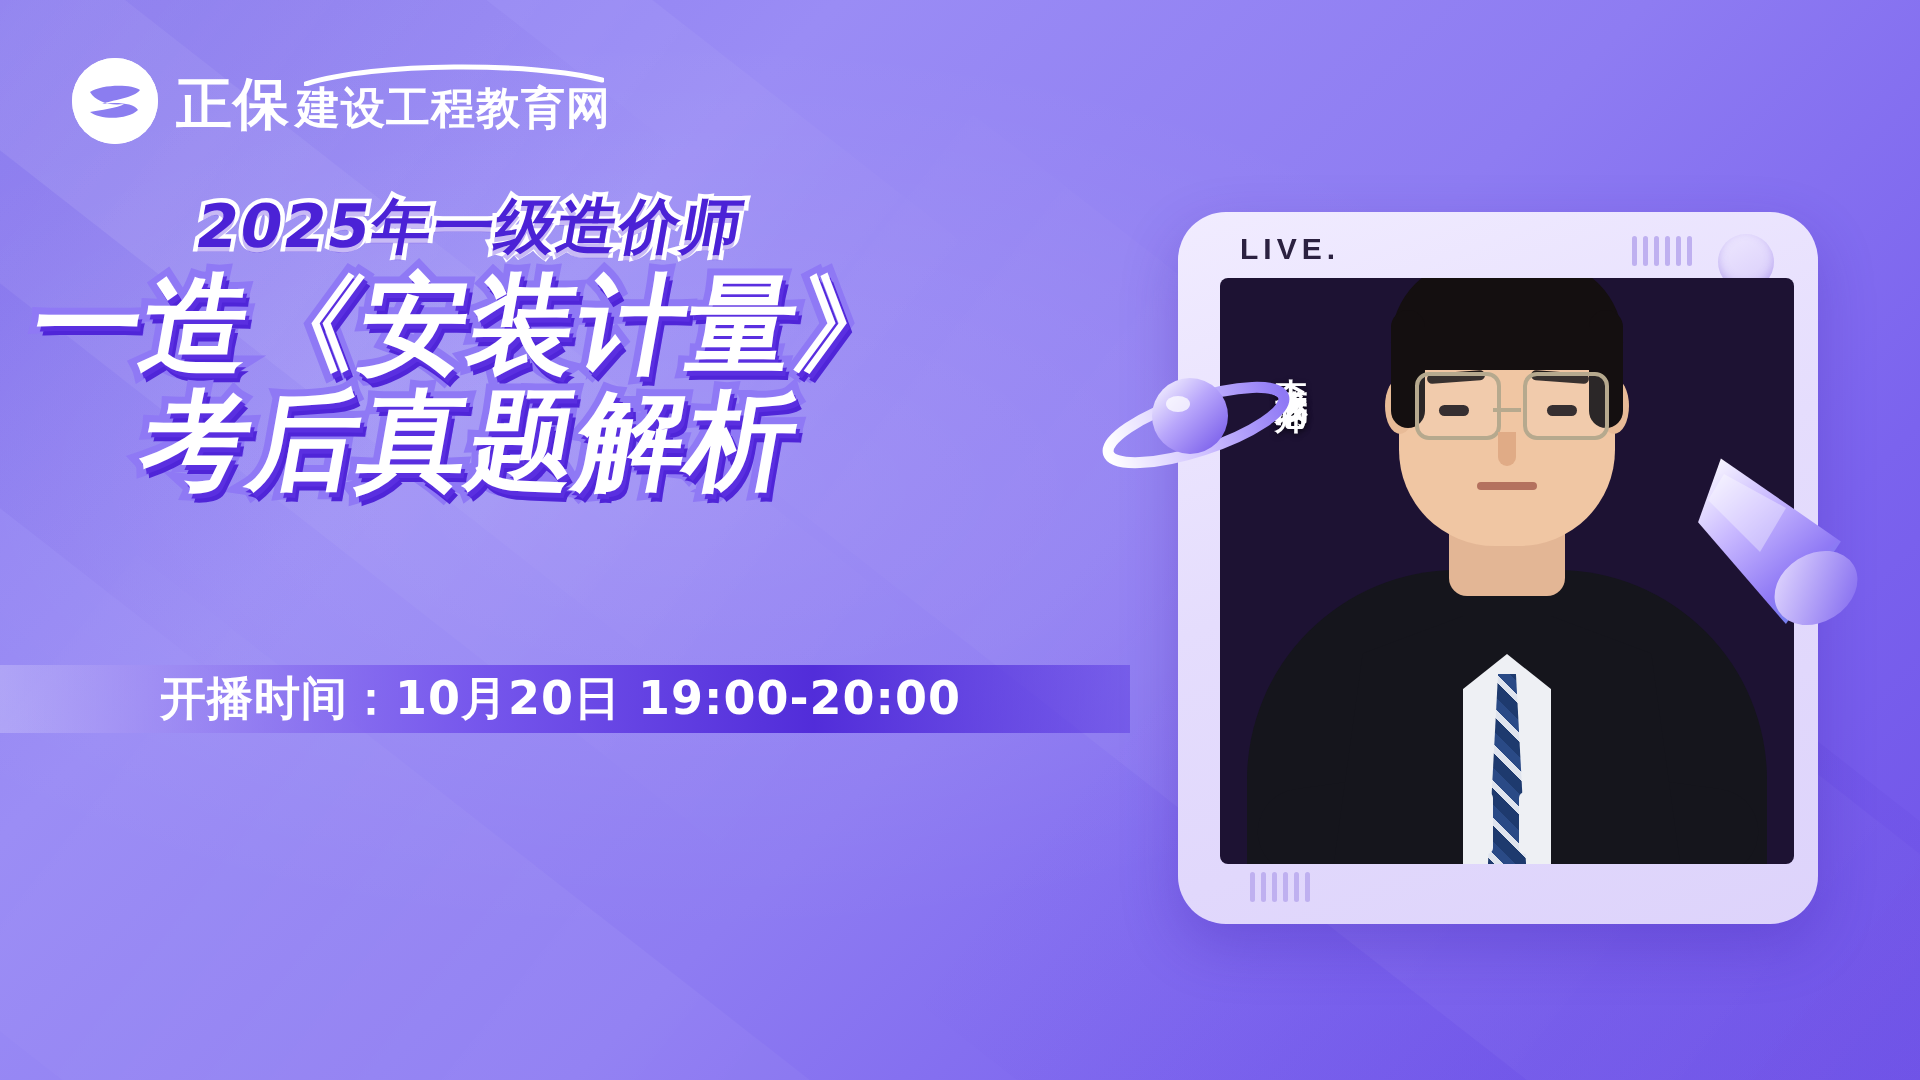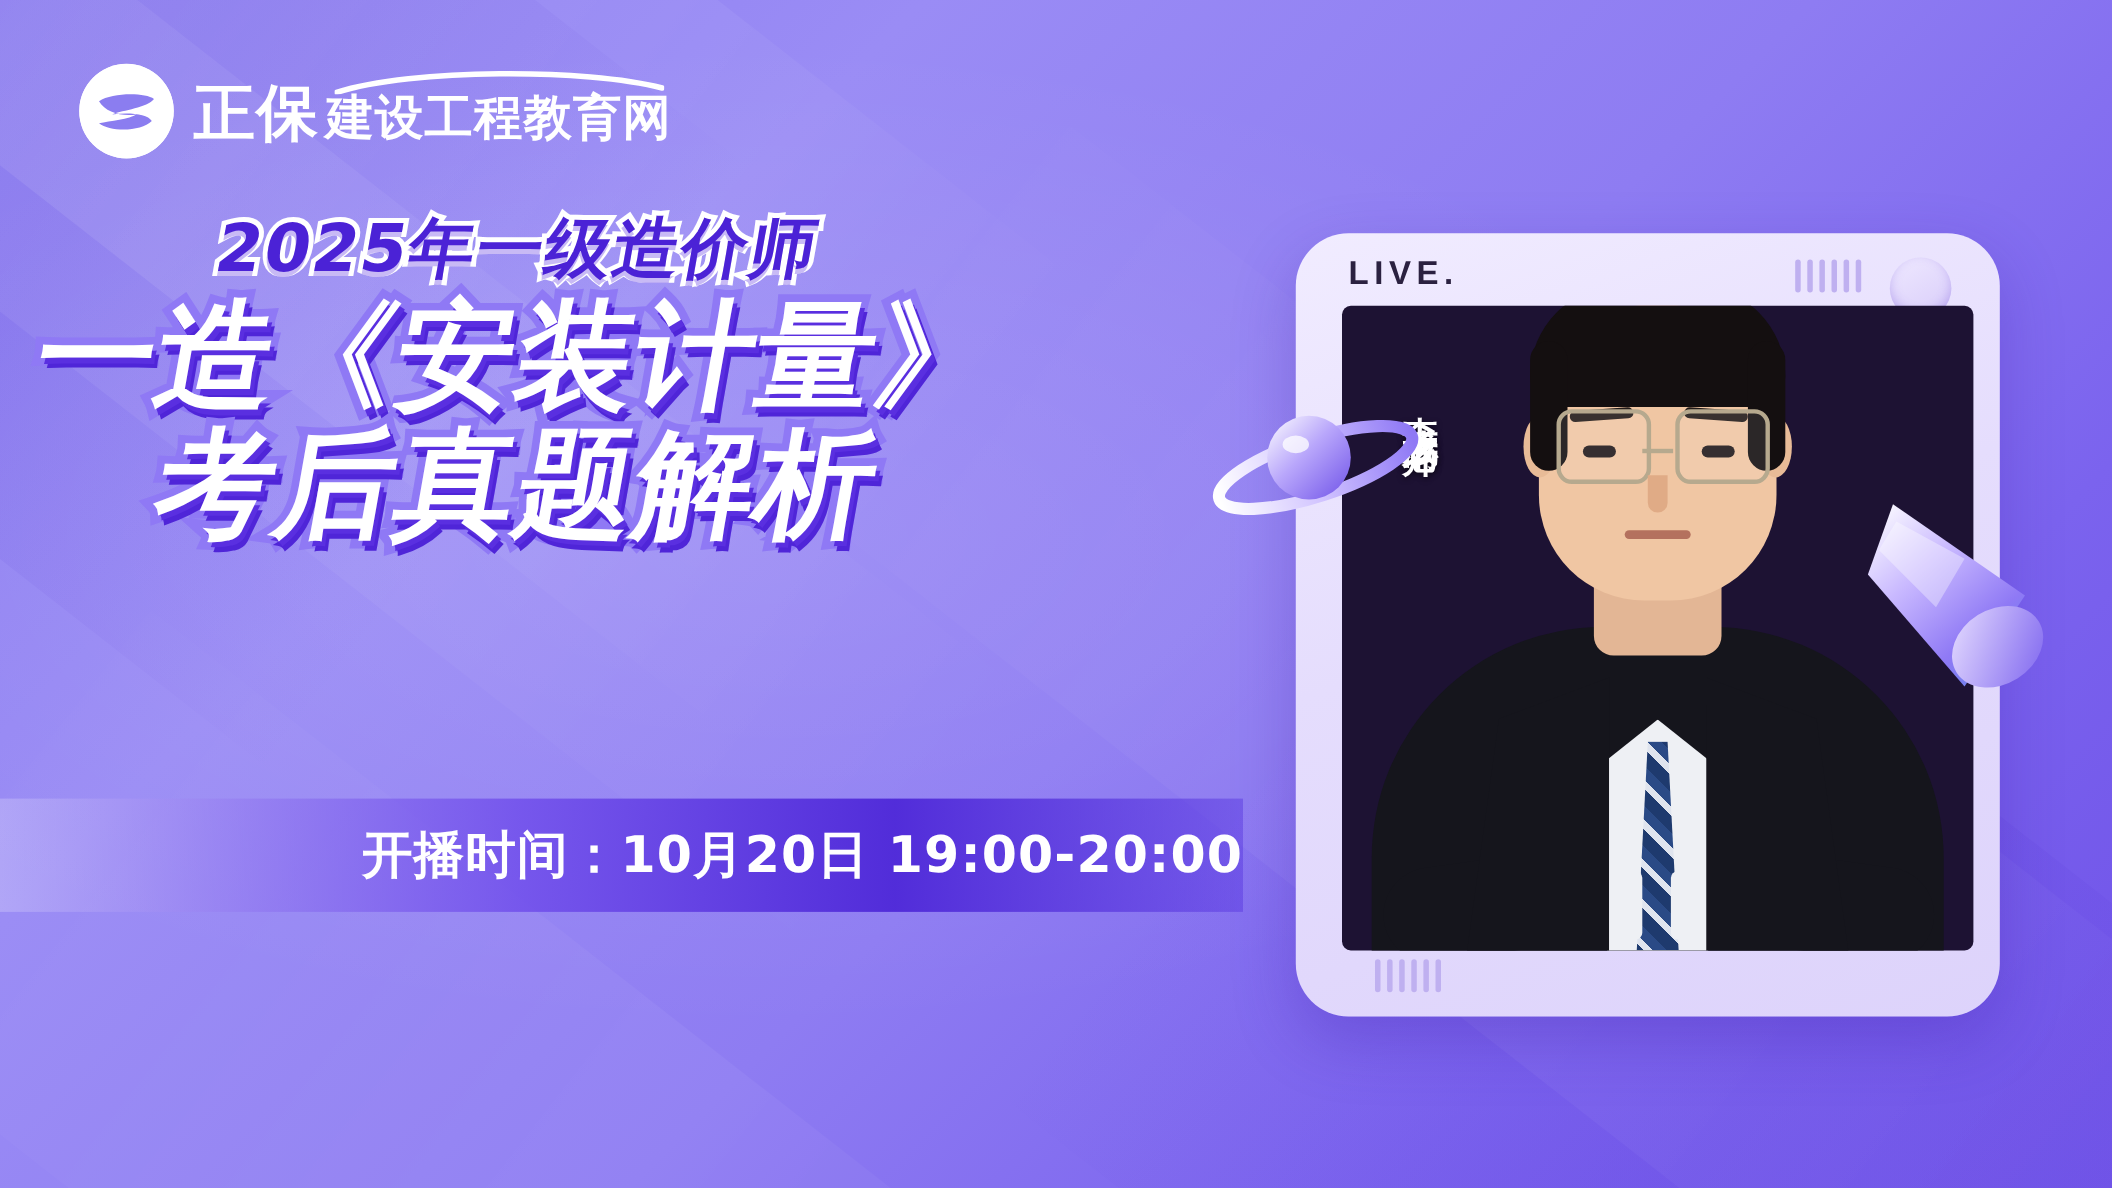--- a/index.html
+++ b/index.html
@@ -156,27 +156,26 @@
       4px 5px 0 #5a2fe0,
       7px 9px 0 #4f25d8;
   }
   #big-line-1 { margin-top: 14px; }
   #big-line-2 { margin-top: 6px; }
 
   
   #time-bar {
     position: absolute;
     left: 0;
-    top: 726px;
+    top: 665px;
     width: 1130px;
-    height: 103px;
+    height: 68px;
     background: linear-gradient(90deg, rgba(255,255,255,0.22) 0%, rgba(112,78,235,0.85) 42%, rgba(78,40,216,0.95) 72%, rgba(86,52,224,0.45) 100%);
     display: flex;
     align-items: center;
-    justify-content: flex-end;
   }
   #time-text {
     color: #ffffff;
     font-size: 46px;
     font-weight: bold;
     letter-spacing: 1px;
     padding-left: 160px;
     font-family: "DejaVu Sans", "Liberation Sans", sans-serif;
     white-space: nowrap;
   }
@@ -197,21 +196,21 @@
     left: 42px;
     top: 66px;
     right: 24px;
     bottom: 60px;
     border-radius: 8px;
     background: #1d1233;
     overflow: hidden;
   }
   #live-label {
     position: absolute;
-    left: 48px;
+    left: 62px;
     top: 20px;
     color: #2b2140;
     font-size: 30px;
     font-weight: bold;
     letter-spacing: 5px;
     font-family: "Liberation Sans", sans-serif;
   }
   .ribs {
     position: absolute;
     display: flex;

